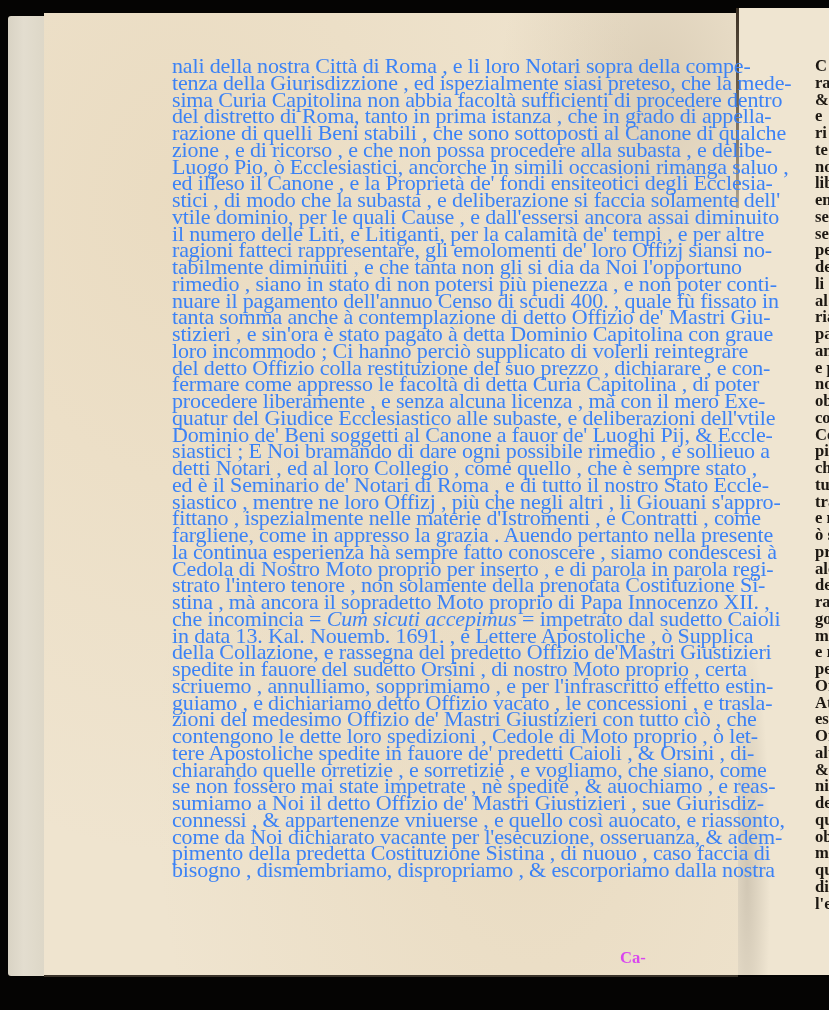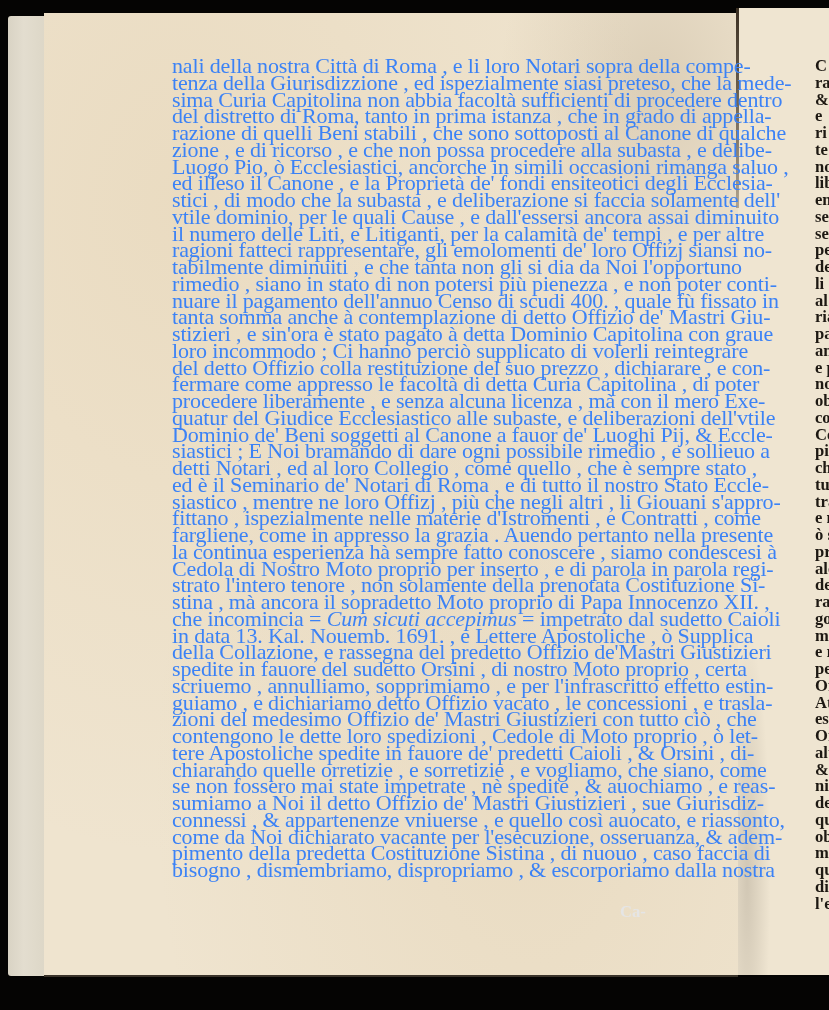--- a/index.html
+++ b/index.html
@@ -47,22 +47,22 @@
     }
     .line {
       white-space: nowrap;
       text-align: justify;
       text-align-last: justify;
       height: 16.75px;
       overflow: visible;
     }
     .line em { }
     .catchword {
-      position: absolute; left: 620px; top: 902px;
-      color: #e5e5e5; font-size: 16.6px; font-weight: bold;
+      position: absolute; left: 620px; top: 948px;
+      color: #d946ef; font-size: 16.6px; font-weight: bold;
     }
     .right-col {
       position: absolute; left: 815px; top: 58px; width: 20px;
       color: #1d1812; font-size: 16.6px; line-height: 16.75px;
       font-weight: bold;
       white-space: nowrap;
     }
     .right-col div { height: 16.75px; }
   </style>
 </head>

